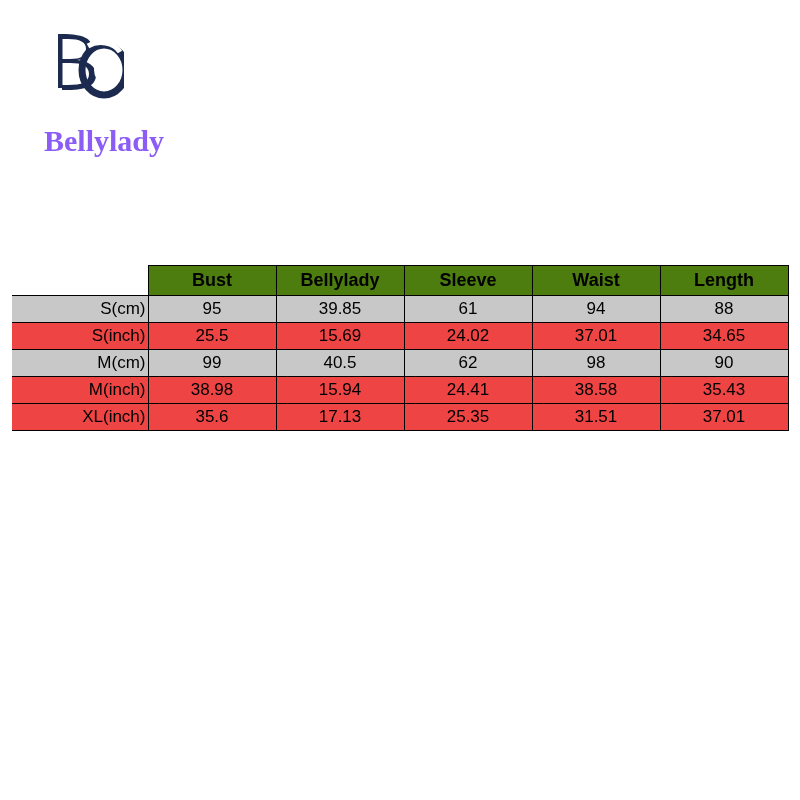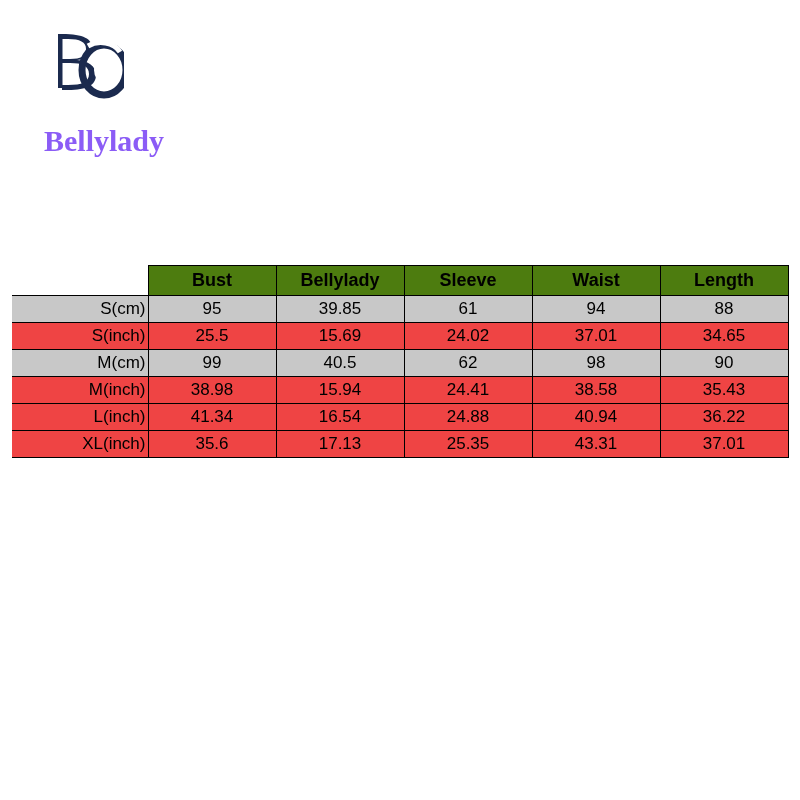--- a/index.html
+++ b/index.html
@@ -149,30 +149,22 @@
       </tr>
       <tr class="plain">
         <td class="row-label">M(inch)</td>
         <td>38.98</td>
         <td>15.94</td>
         <td>24.41</td>
         <td>38.58</td>
         <td>35.43</td>
       </tr>
       <tr class="plain">
-        <td class="row-label">L(inch)</td>
-        <td>41.34</td>
-        <td>16.54</td>
-        <td>24.88</td>
-        <td>40.94</td>
-        <td>36.22</td>
-      </tr>
-      <tr class="plain">
         <td class="row-label">XL(inch)</td>
         <td>35.6</td>
         <td>17.13</td>
         <td>25.35</td>
-        <td>43.31</td>
+        <td>31.51</td>
         <td>37.01</td>
       </tr>
     </tbody>
   </table>
 </div>
 
 </body></html>

